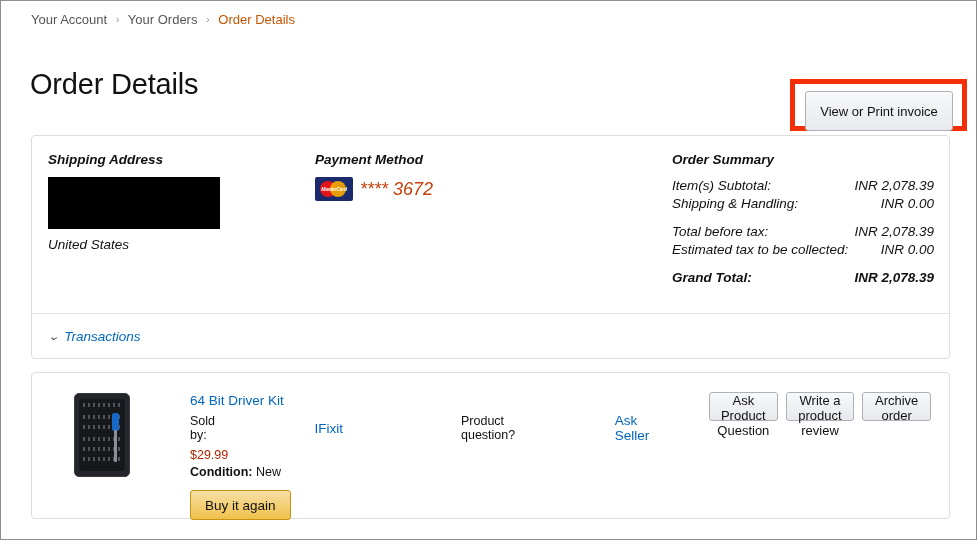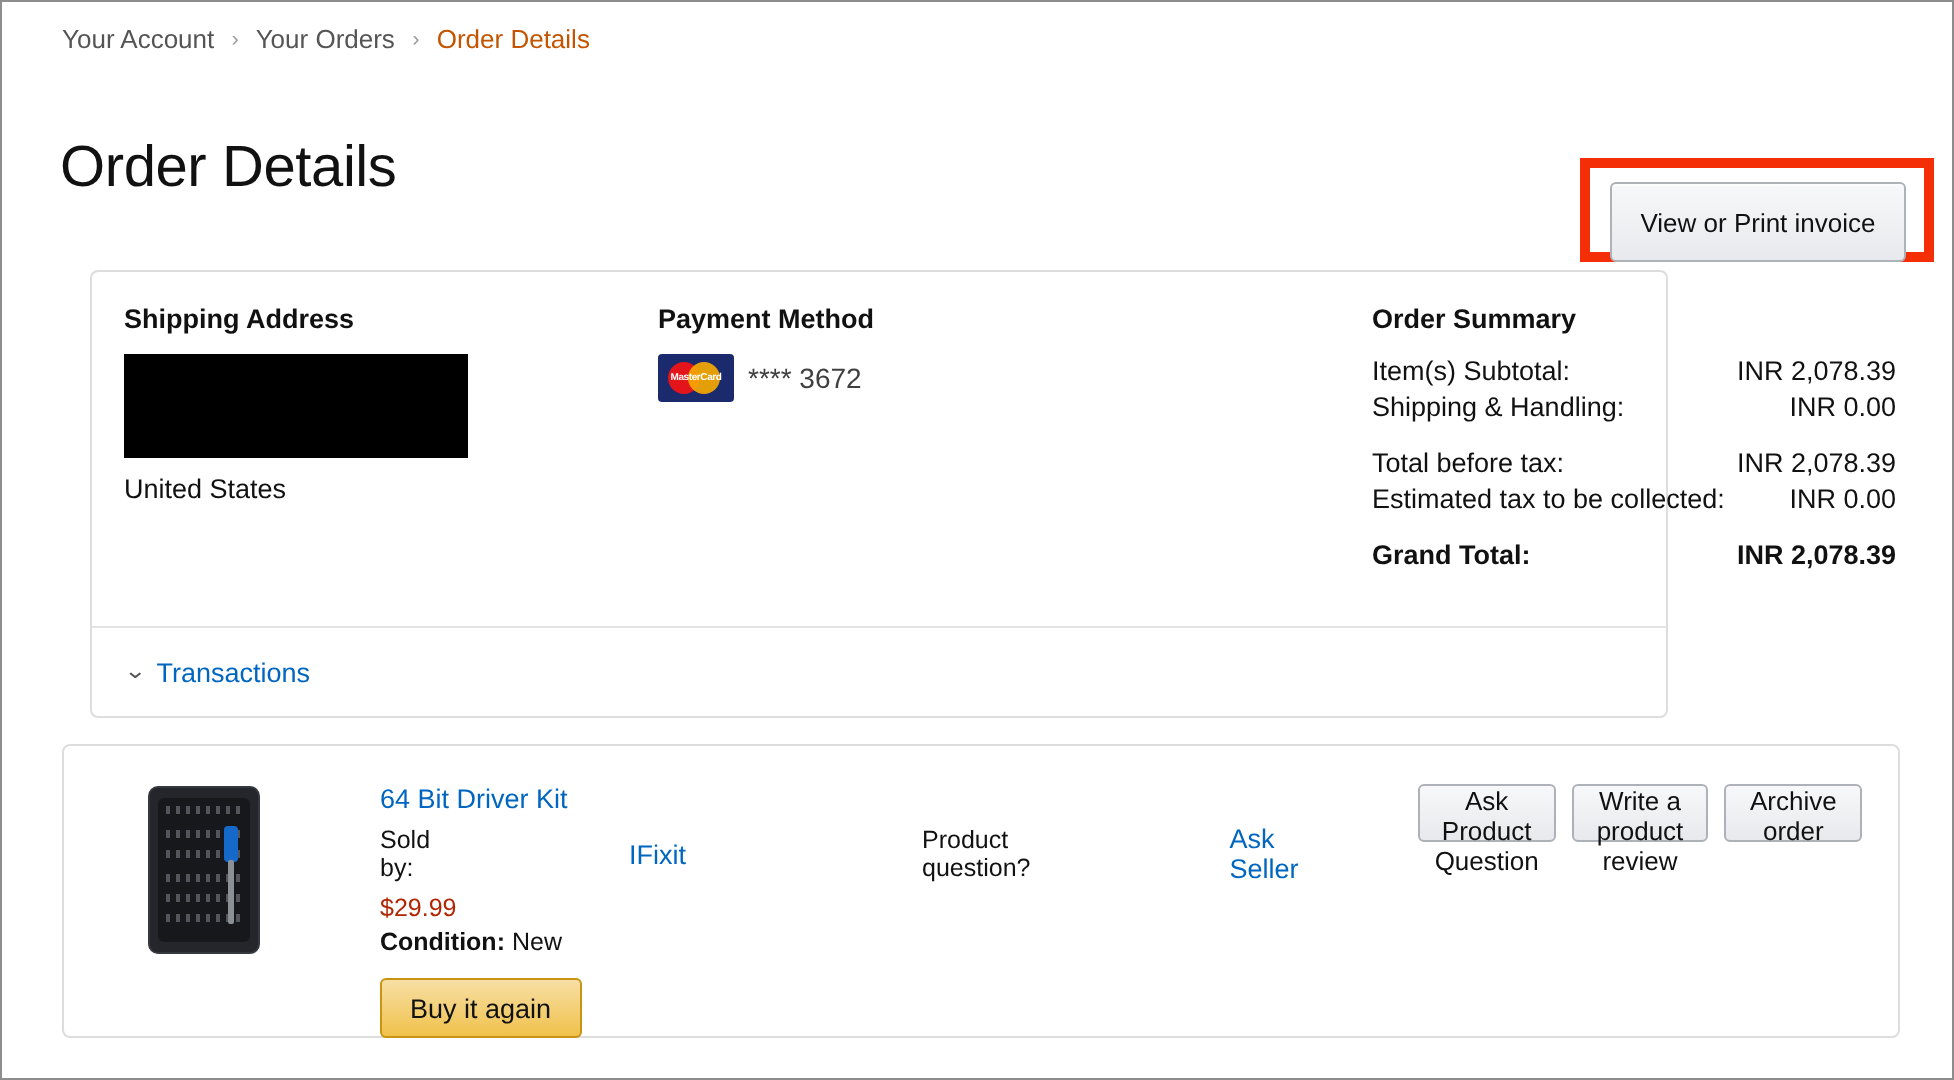--- a/index.html
+++ b/index.html
@@ -95,21 +95,21 @@
     padding: 0;
   }
 
   
   .card {
     position: absolute;
     background: #ffffff;
     border: 1px solid #dddddd;
     border-radius: 4px;
   }
-  #summary-card { left: 44px; top: 134px; width: 789px; height: 224px; }
+  #summary-card { left: 30px; top: 134px; width: 919px; height: 224px; font-style: italic; }
   #product-card { left: 30px; top: 371px; width: 919px; height: 147px; }
 
   .card-divider {
     position: absolute;
     left: 0; right: 0;
     height: 1px;
     background: #e3e3e3;
   }
 
   
@@ -159,22 +159,22 @@
     left: 0; right: 0; top: 9px;
     text-align: center;
     font-size: 5px;
     font-weight: bold;
     color: #ffffff;
     letter-spacing: -0.2px;
     font-family: "Liberation Sans", sans-serif;
     z-index: 2;
   }
   .card-digits {
-    font-size: 14px;
-    color: #404040;
+    font-size: 18px;
+    color: #c2410c;
   }
 
   
   .sum-row {
     display: flex;
     justify-content: space-between;
     align-items: flex-start;
     font-size: 13.5px;
     color: #111111;
     line-height: 17px;

